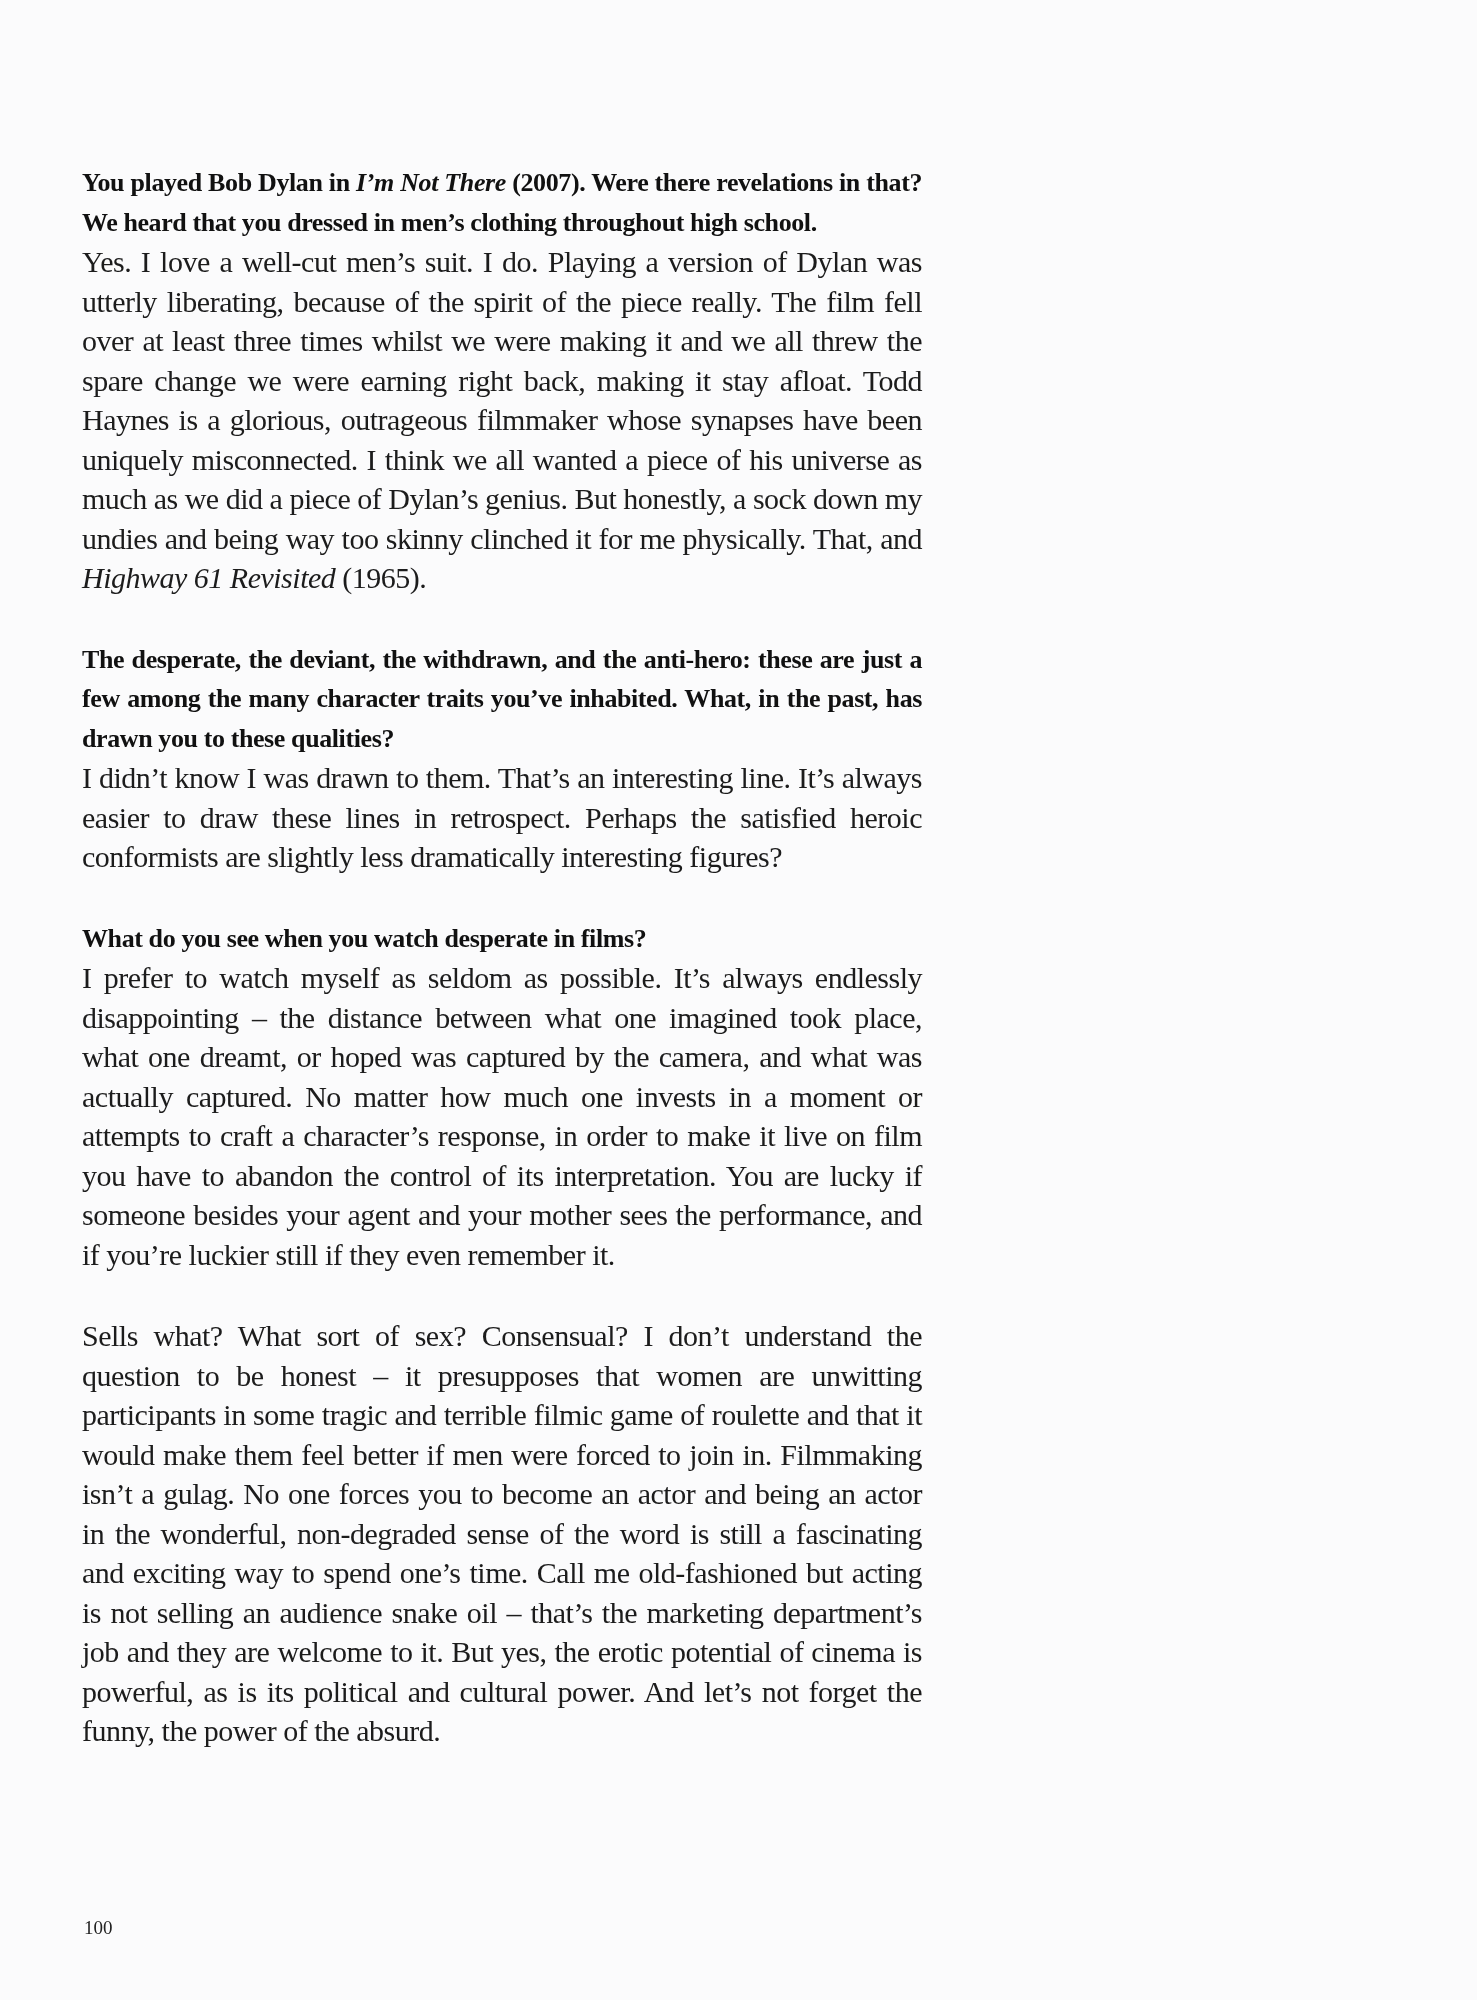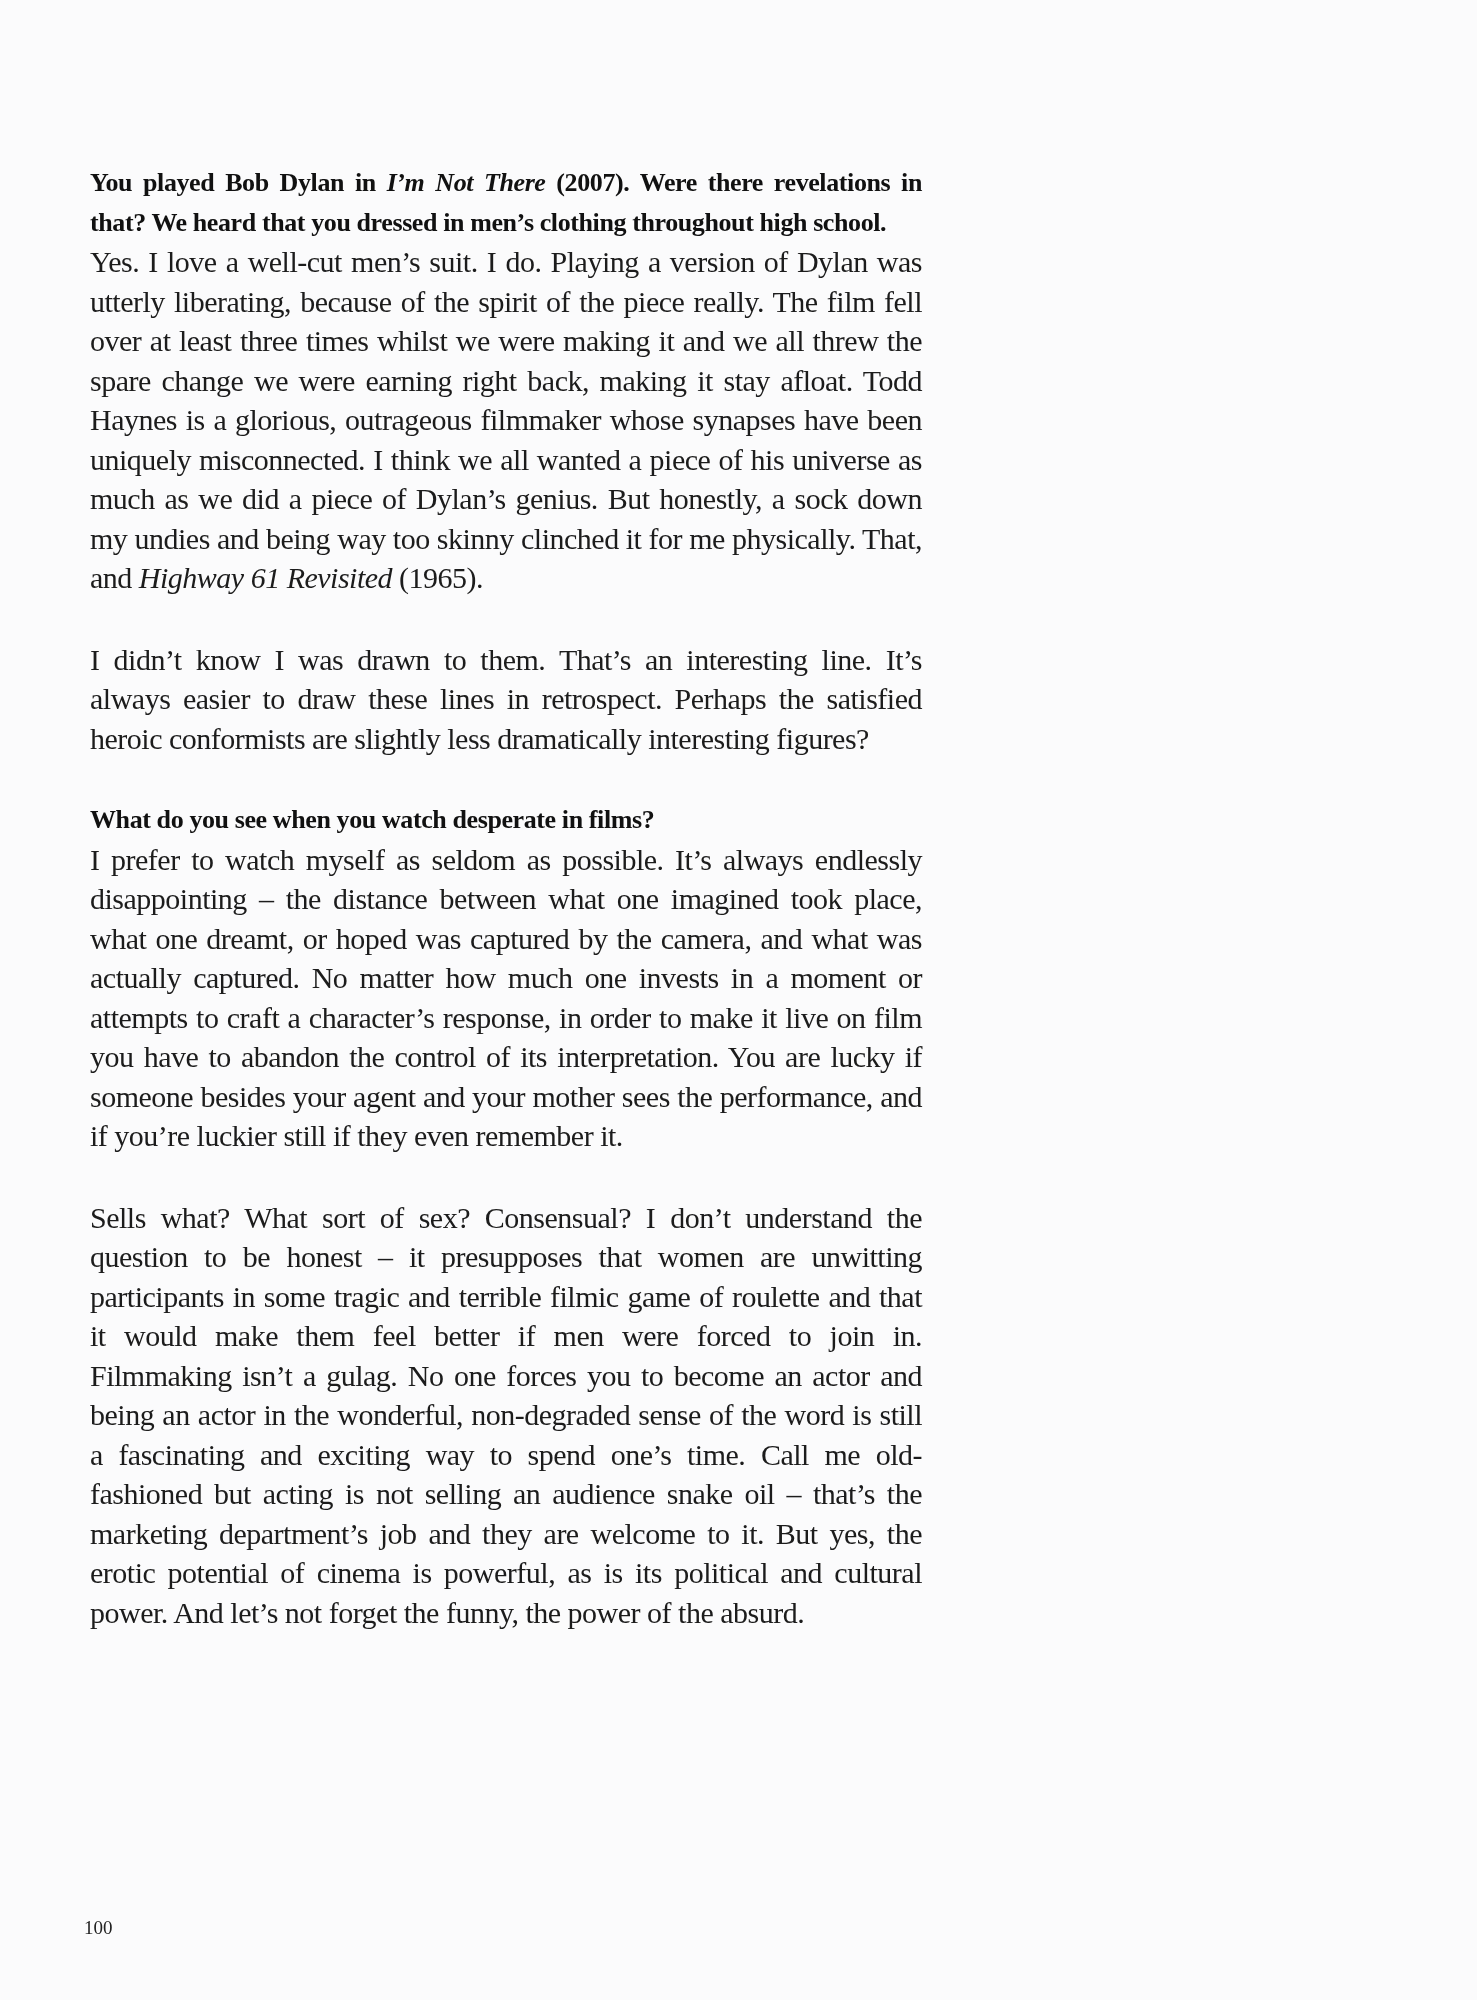--- a/index.html
+++ b/index.html
@@ -22,21 +22,21 @@
       height: 2000px;
       background: #fbfbfc;
     }
     .column {
       position: absolute;
       left: 82px;
       top: 163px;
       width: 840px;
     }
     .qa {
-      margin: 0 0 42px 8px;
+      margin: 0 0 42px 0;
     }
     .question {
       font-weight: bold;
       font-size: 26px;
       line-height: 39.5px;
       text-align: justify;
       letter-spacing: -0.4px;
       margin: 0;
       color: #111;
     }
@@ -63,20 +63,21 @@
 
 <div class="page">
   <div class="column">
 
     <div class="qa">
       <p class="question"><span>You played Bob Dylan in </span><i>I’m Not There</i><span> (2007). Were there revelations in that? We heard that you dressed in men’s clothing throughout high school.</span></p>
       <p class="answer"><span>Yes. I love a well-cut men’s suit. I do. Playing a version of Dylan was utterly liberating, because of the spirit of the piece really. The film fell over at least three times whilst we were making it and we all threw the spare change we were earning right back, making it stay afloat. Todd Haynes is a glorious, outrageous filmmaker whose synapses have been uniquely misconnected. I think we all wanted a piece of his universe as much as we did a piece of Dylan’s genius. But honestly, a sock down my undies and being way too skinny clinched it for me physically. That, and </span><i>Highway 61 Revisited</i><span> (1965).</span></p>
     </div>
 
     <div class="qa">
+      <p class="question"><span>The desperate, the deviant, the withdrawn, and the anti-hero: these are just a few among the many character traits you’ve inhabited. What, in the past, has drawn you to these qualities?</span></p>
       <p class="answer"><span>I didn’t know I was drawn to them. That’s an interesting line. It’s always easier to draw these lines in retrospect. Perhaps the satisfied heroic conformists are slightly less dramatically interesting figures?</span></p>
     </div>
 
     <div class="qa">
       <p class="question"><span>What do you see when you watch desperate in films?</span></p>
       <p class="answer"><span>I prefer to watch myself as seldom as possible. It’s always endlessly disappointing – the distance between what one imagined took place, what one dreamt, or hoped was captured by the camera, and what was actually captured. No matter how much one invests in a moment or attempts to craft a character’s response, in order to make it live on film you have to abandon the control of its interpretation. You are lucky if someone besides your agent and your mother sees the performance, and if you’re luckier still if they even remember it.</span></p>
     </div>
 
     <div class="qa">
       <p class="answer"><span>Sells what? What sort of sex? Consensual? I don’t understand the question to be honest – it presupposes that women are unwitting participants in some tragic and terrible filmic game of roulette and that it would make them feel better if men were forced to join in. Filmmaking isn’t a gulag. No one forces you to become an actor and being an actor in the wonderful, non-degraded sense of the word is still a fascinating and exciting way to spend one’s time. Call me old-fashioned but acting is not selling an audience snake oil – that’s the marketing department’s job and they are welcome to it. But yes, the erotic potential of cinema is powerful, as is its political and cultural power. And let’s not forget the funny, the power of the absurd.</span></p>

